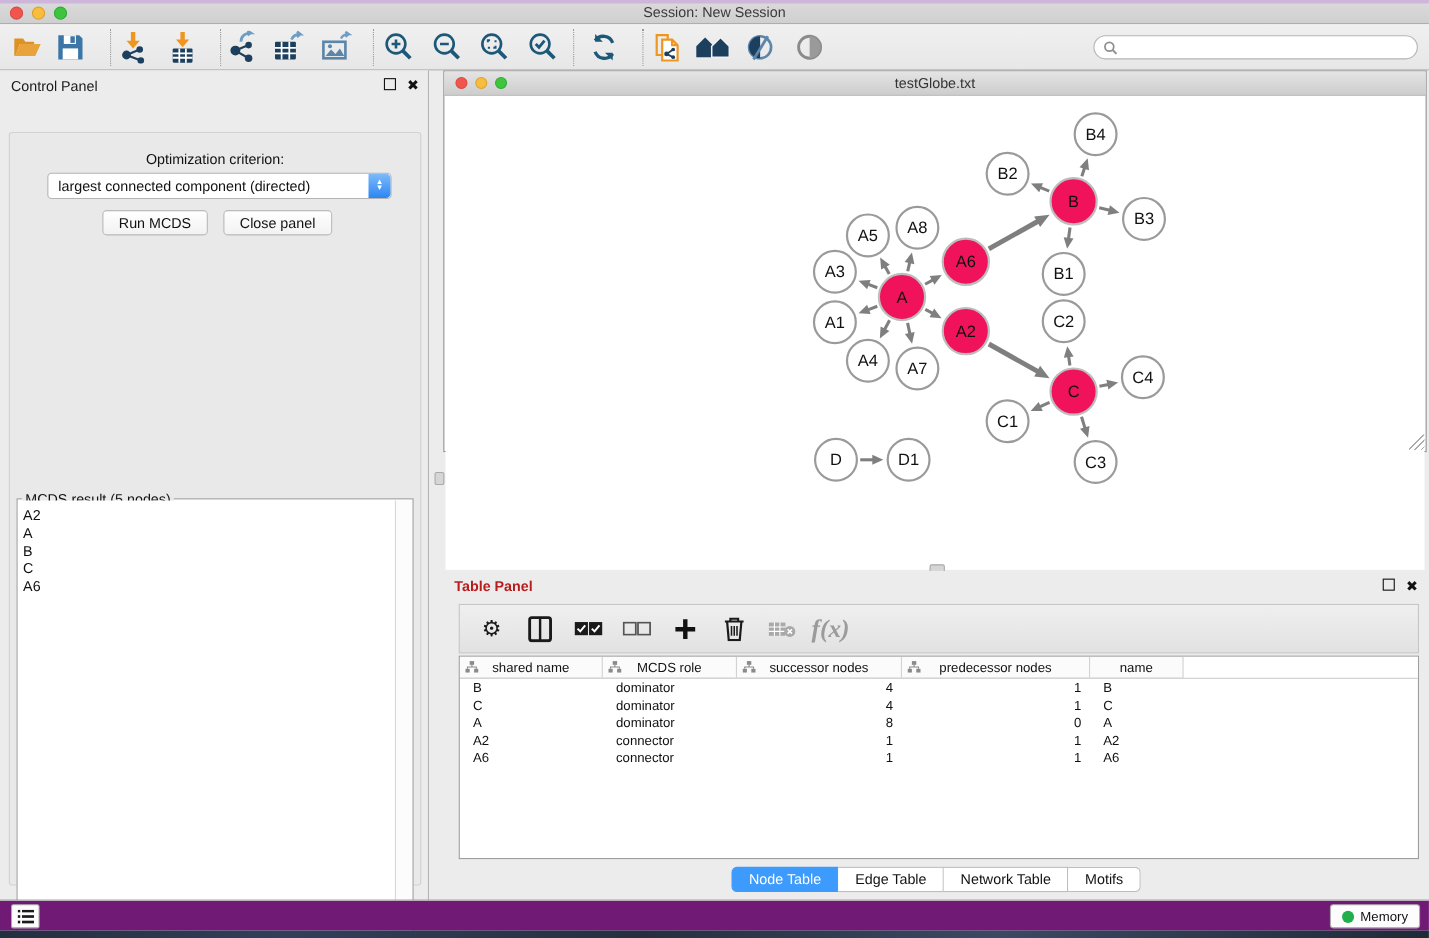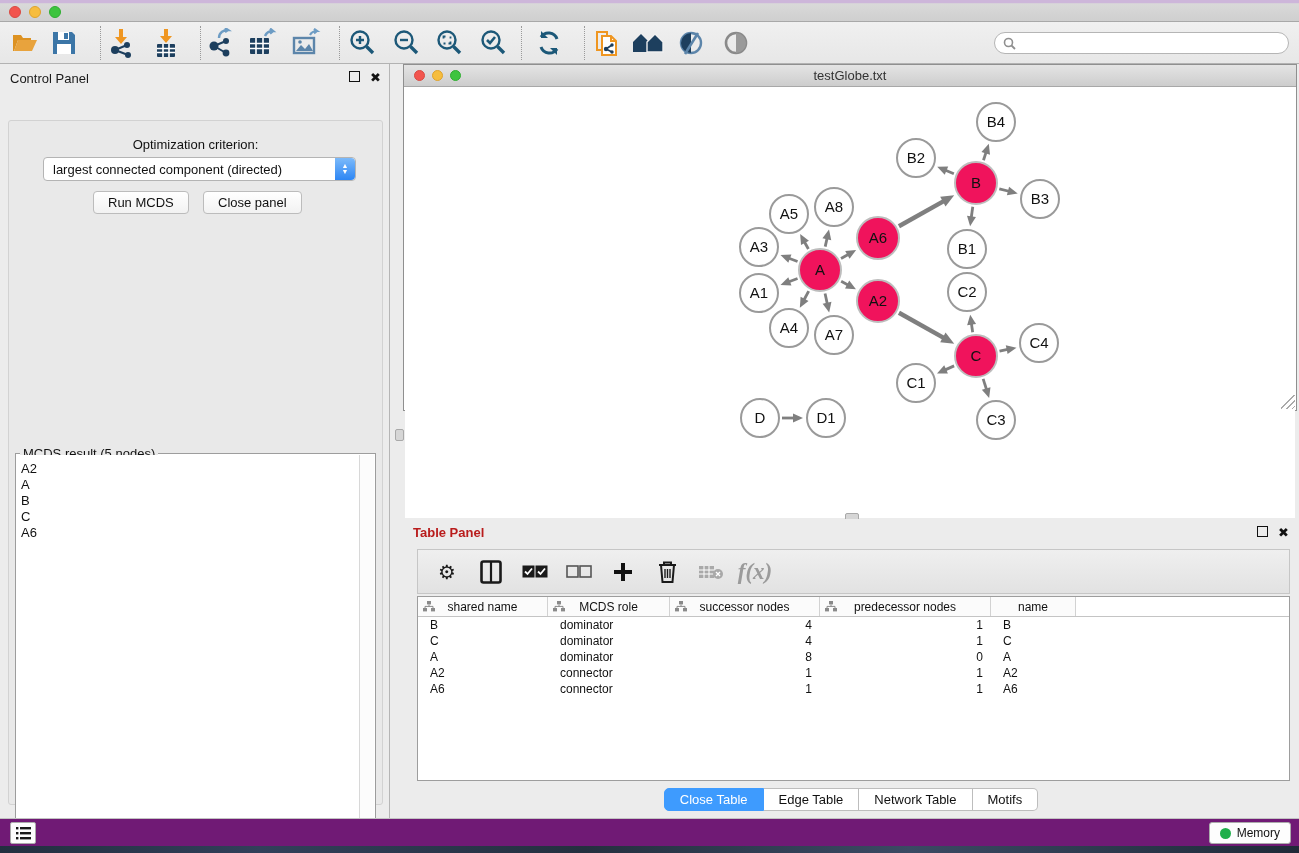--- a/index.html
+++ b/index.html
@@ -103,20 +103,21 @@
 <body>
 
 <div class="app">
 
   <div class="titlebar">
     <div class="lights">
       <div class="light red"></div>
       <div class="light yellow"></div>
       <div class="light green"></div>
     </div>
+    <div class="title">Session: New Session</div>
   </div>
 
   <div class="toolbar">
     <div class="tb-icon" style="left:8px">
       <svg width="28" height="24" viewBox="0 0 28 24">
           <path d="M2 4h8l2 3h8v2H7L3 20H2z" fill="#dd9222"></path>
           <path d="M7 9h19l-5 11H3z" fill="#e8a33d"></path>
         </svg>
     </div>
     <div class="tb-icon" style="left:47px">
@@ -514,21 +515,21 @@
           <div class="trow">
             <div class="tcell c0">A6</div>
             <div class="tcell c1">connector</div>
             <div class="tcell c2 num">1</div>
             <div class="tcell c3 num">1</div>
             <div class="tcell c4">A6</div>
           </div>
         </div>
     </div>
     <div class="tp-tabs">
-      <div class="tp-tab active">Close Table</div>
+      <div class="tp-tab active">Node Table</div>
       <div class="tp-tab">Edge Table</div>
       <div class="tp-tab">Network Table</div>
       <div class="tp-tab">Motifs</div>
     </div>
   </div>
 
   <div class="statusbar">
     <div class="list-btn">
       <svg width="15" height="13" viewBox="0 0 15 13">
           <g fill="#1a1a1a">

